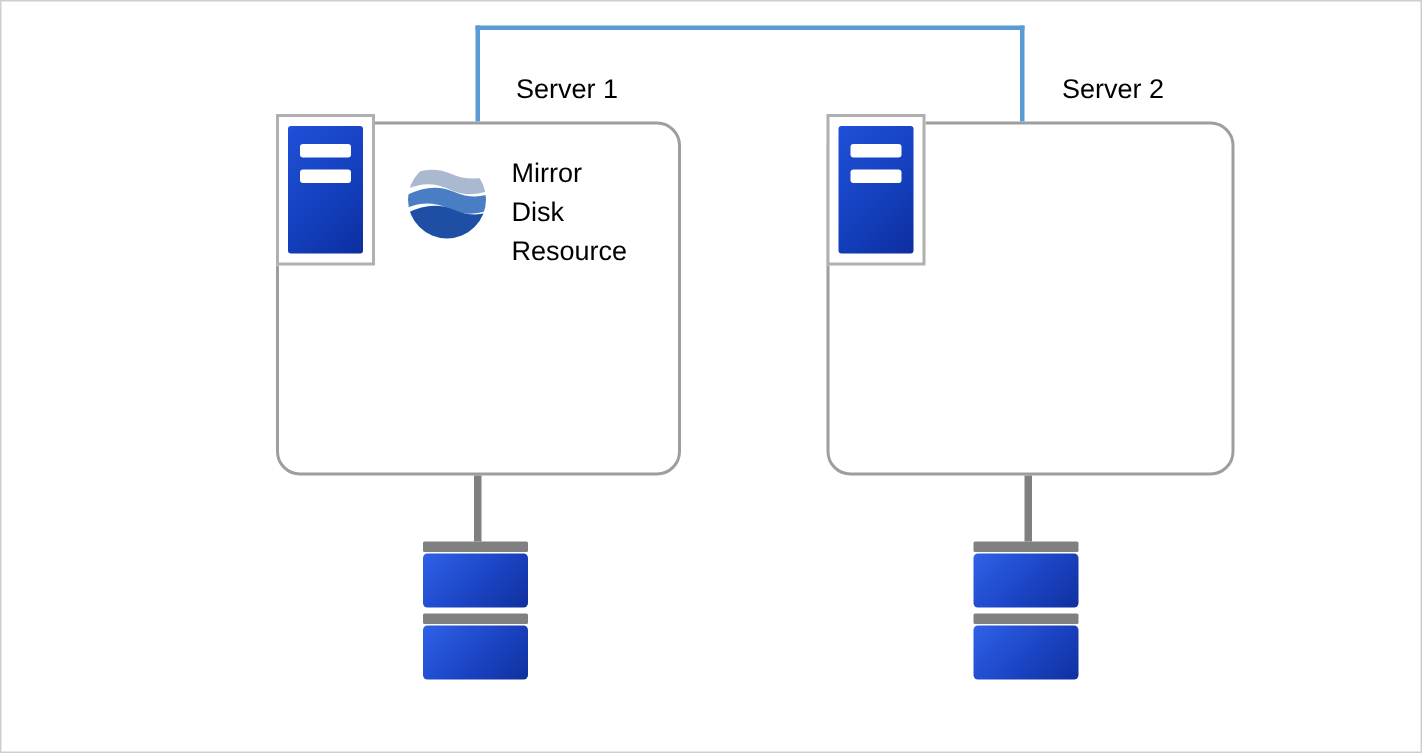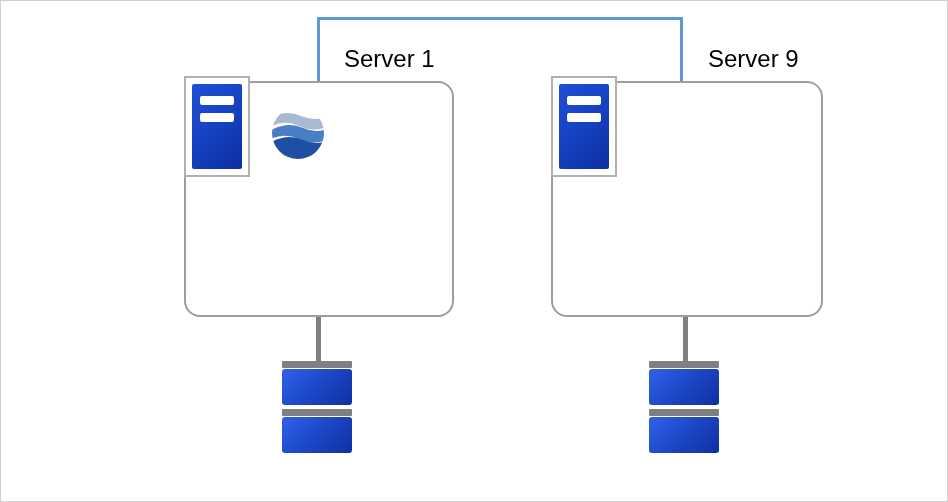--- a/index.html
+++ b/index.html
@@ -22,21 +22,21 @@
     width: 366px; height: 64px;
     box-sizing: border-box;
     border-top: 3px solid var(--connector-blue, #5b9bd5);
     border-left: 3px solid var(--connector-blue, #5b9bd5);
     border-right: 3px solid var(--connector-blue, #5b9bd5);
   }
 
   .server-label {
     position: absolute;
     top: 47px;
-    font-size: 24px;
+    font-size: 18px;
     line-height: 22px;
     white-space: nowrap;
   }
   .server-label.s1 { left: 343px; }
   .server-label.s2 { left: 707px; }
 
   
   .server-box {
     position: absolute;
     top: 80px;
@@ -134,21 +134,21 @@
   }
 </style>
 </head>
 <body>
 
 <div class="canvas">
 
   <div class="interconnect"></div>
 
   <div class="server-label s1">Server 1</div>
-  <div class="server-label s2">Server 9</div>
+  <div class="server-label s2">Server 2</div>
 
   <div class="server-box b1"></div>
   <div class="server-box b2"></div>
 
   <div class="server-icon i1">
     <div class="unit">
       <div class="stripe top"></div>
       <div class="stripe bottom"></div>
     </div>
   </div>
@@ -168,20 +168,23 @@
       </defs>
       <g clip-path="url(#swirlClip)">
         <rect width="58" height="58" fill="#ffffff"></rect>
         <path d="M-4 18 Q 14 4 32 12 Q 48 19 64 10 L 64 20 Q 46 30 30 22 Q 13 14 -4 26 Z" fill="#aab9cf"></path>
         <path d="M-4 30 Q 16 16 34 24 Q 50 31 64 22 L 64 33 Q 46 43 30 35 Q 13 27 -4 38 Z" fill="#4a7ec4"></path>
         <path d="M-4 42 Q 16 28 34 36 Q 50 43 64 34 L 64 62 L -4 62 Z" fill="#1f4fa4"></path>
       </g>
     </svg>
   </div>
 
+  <div class="resource-label">Mirror
+Disk
+Resource</div>
 
   <div class="stem s1"></div>
   <div class="stem s2"></div>
 
   <div class="disk d1">
     <div class="cap"></div>
     <div class="platter"></div>
     <div class="cap second"></div>
     <div class="platter"></div>
   </div>

